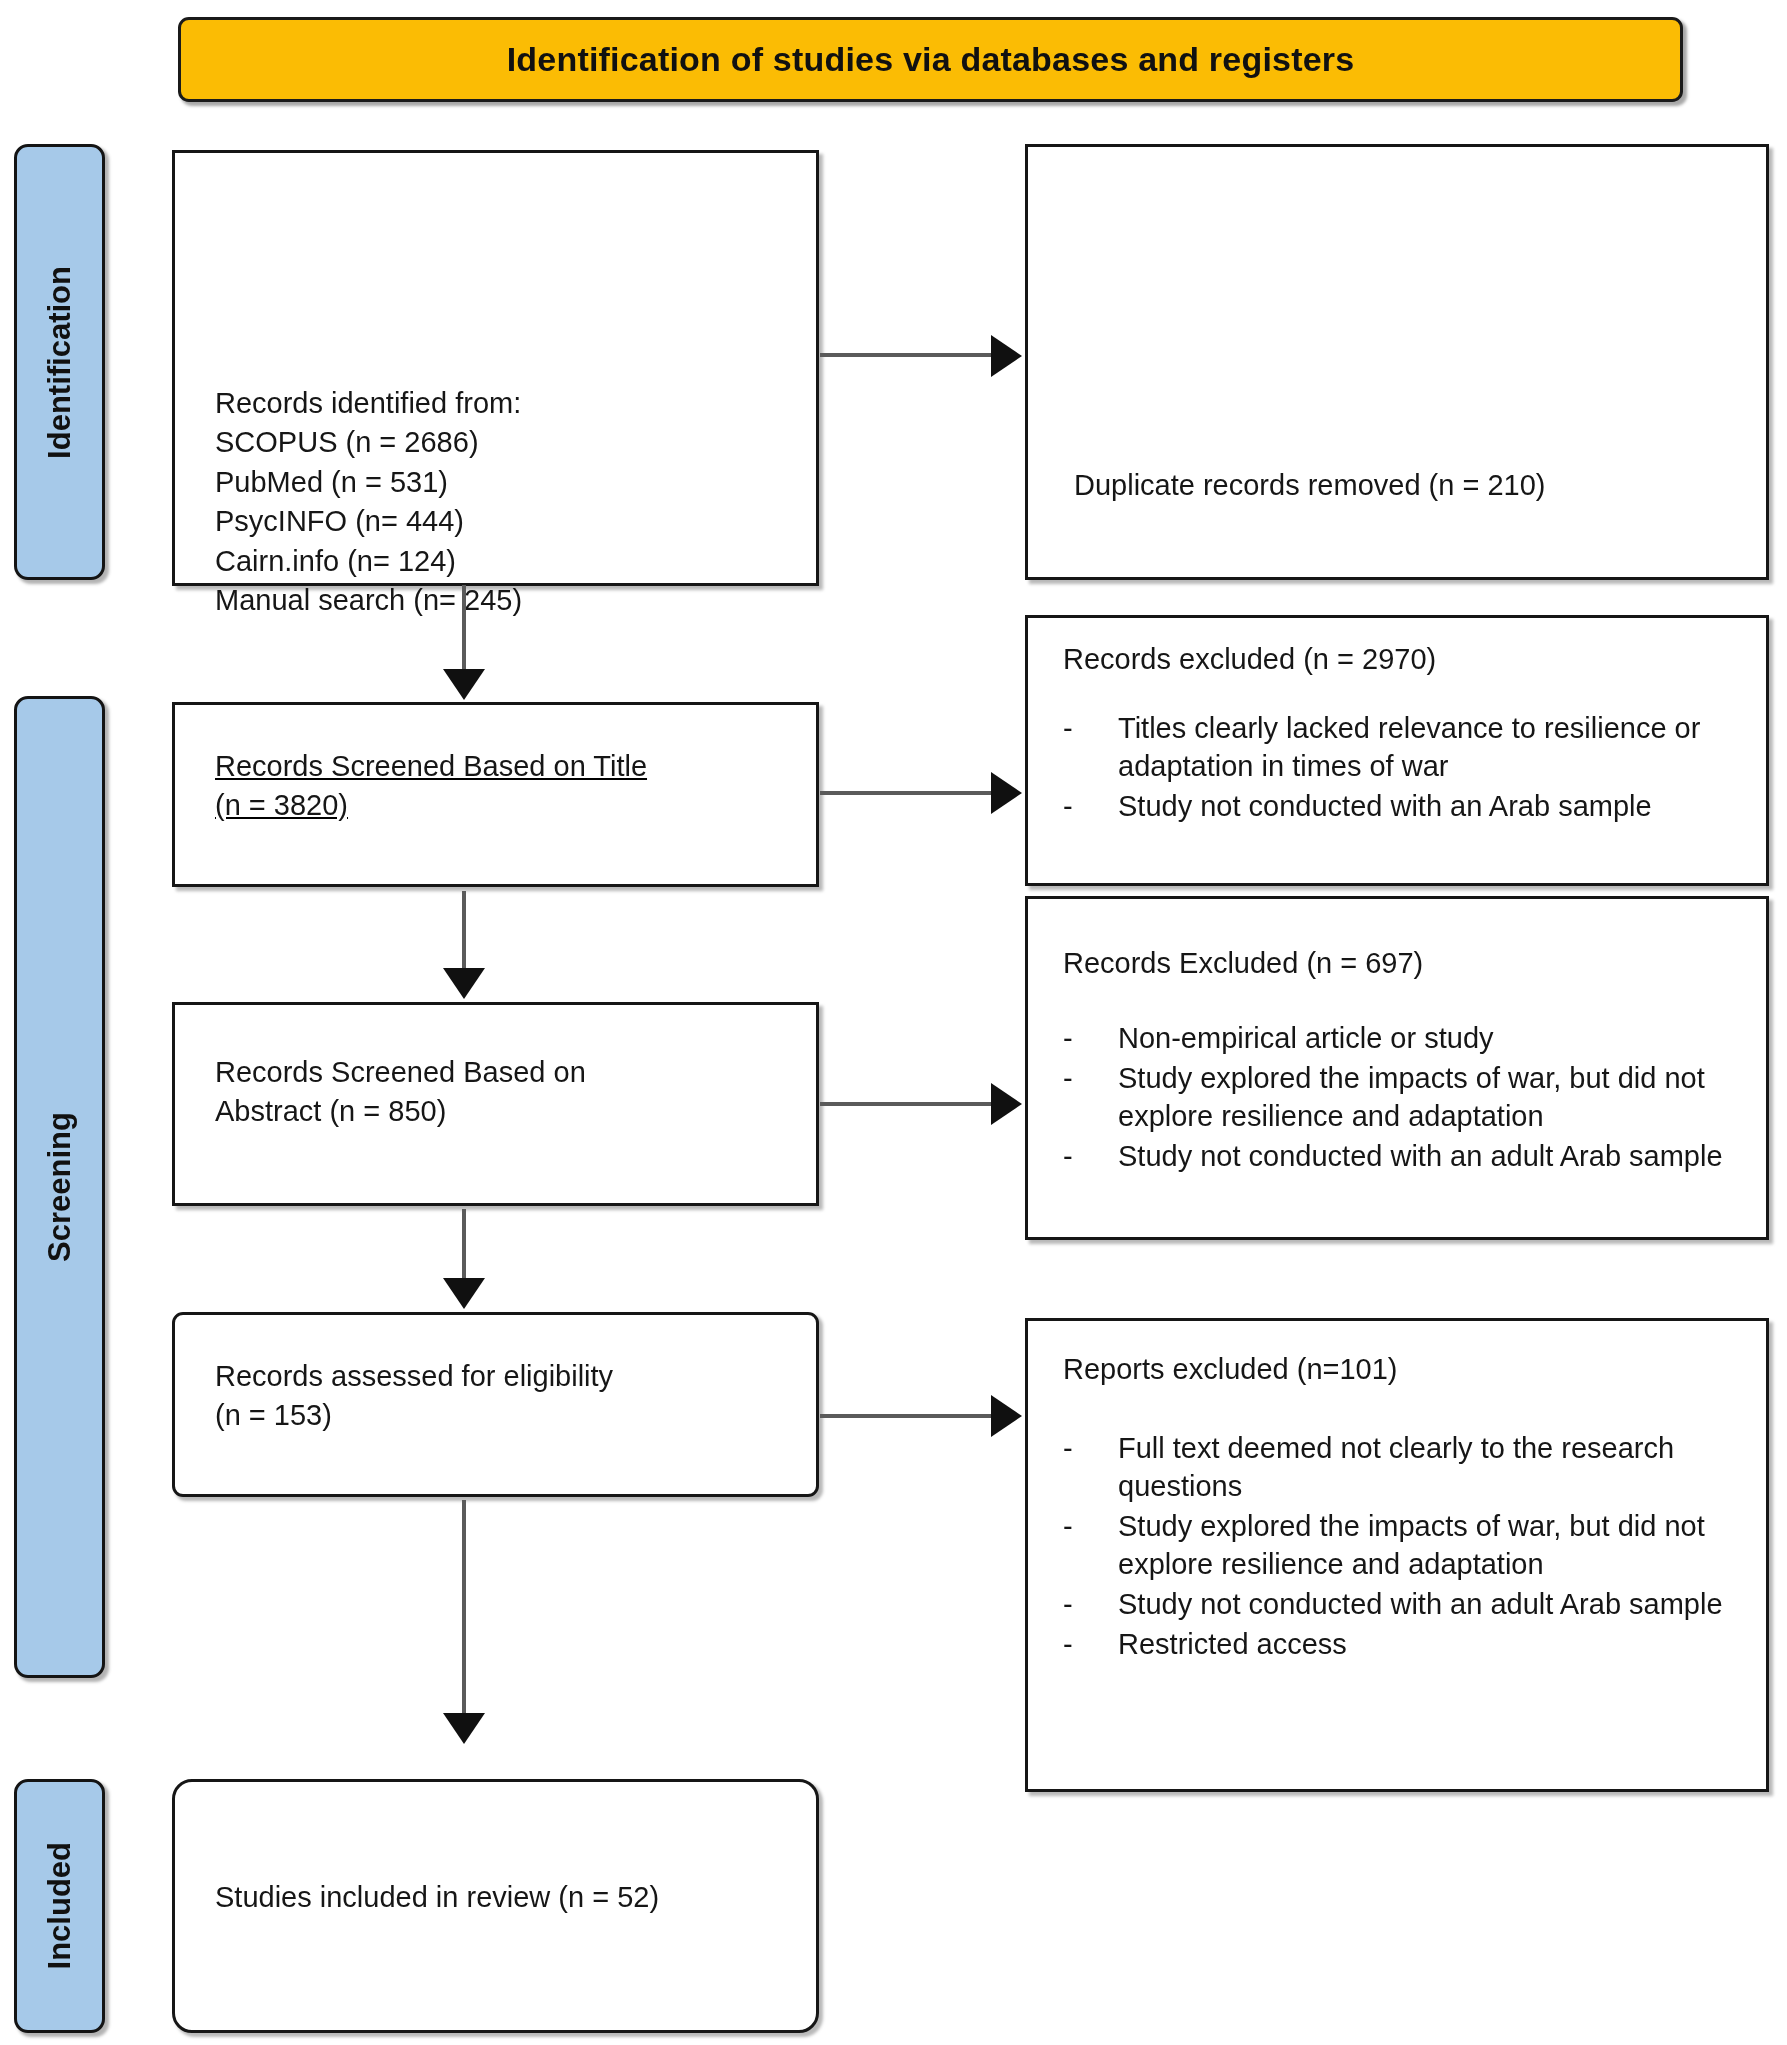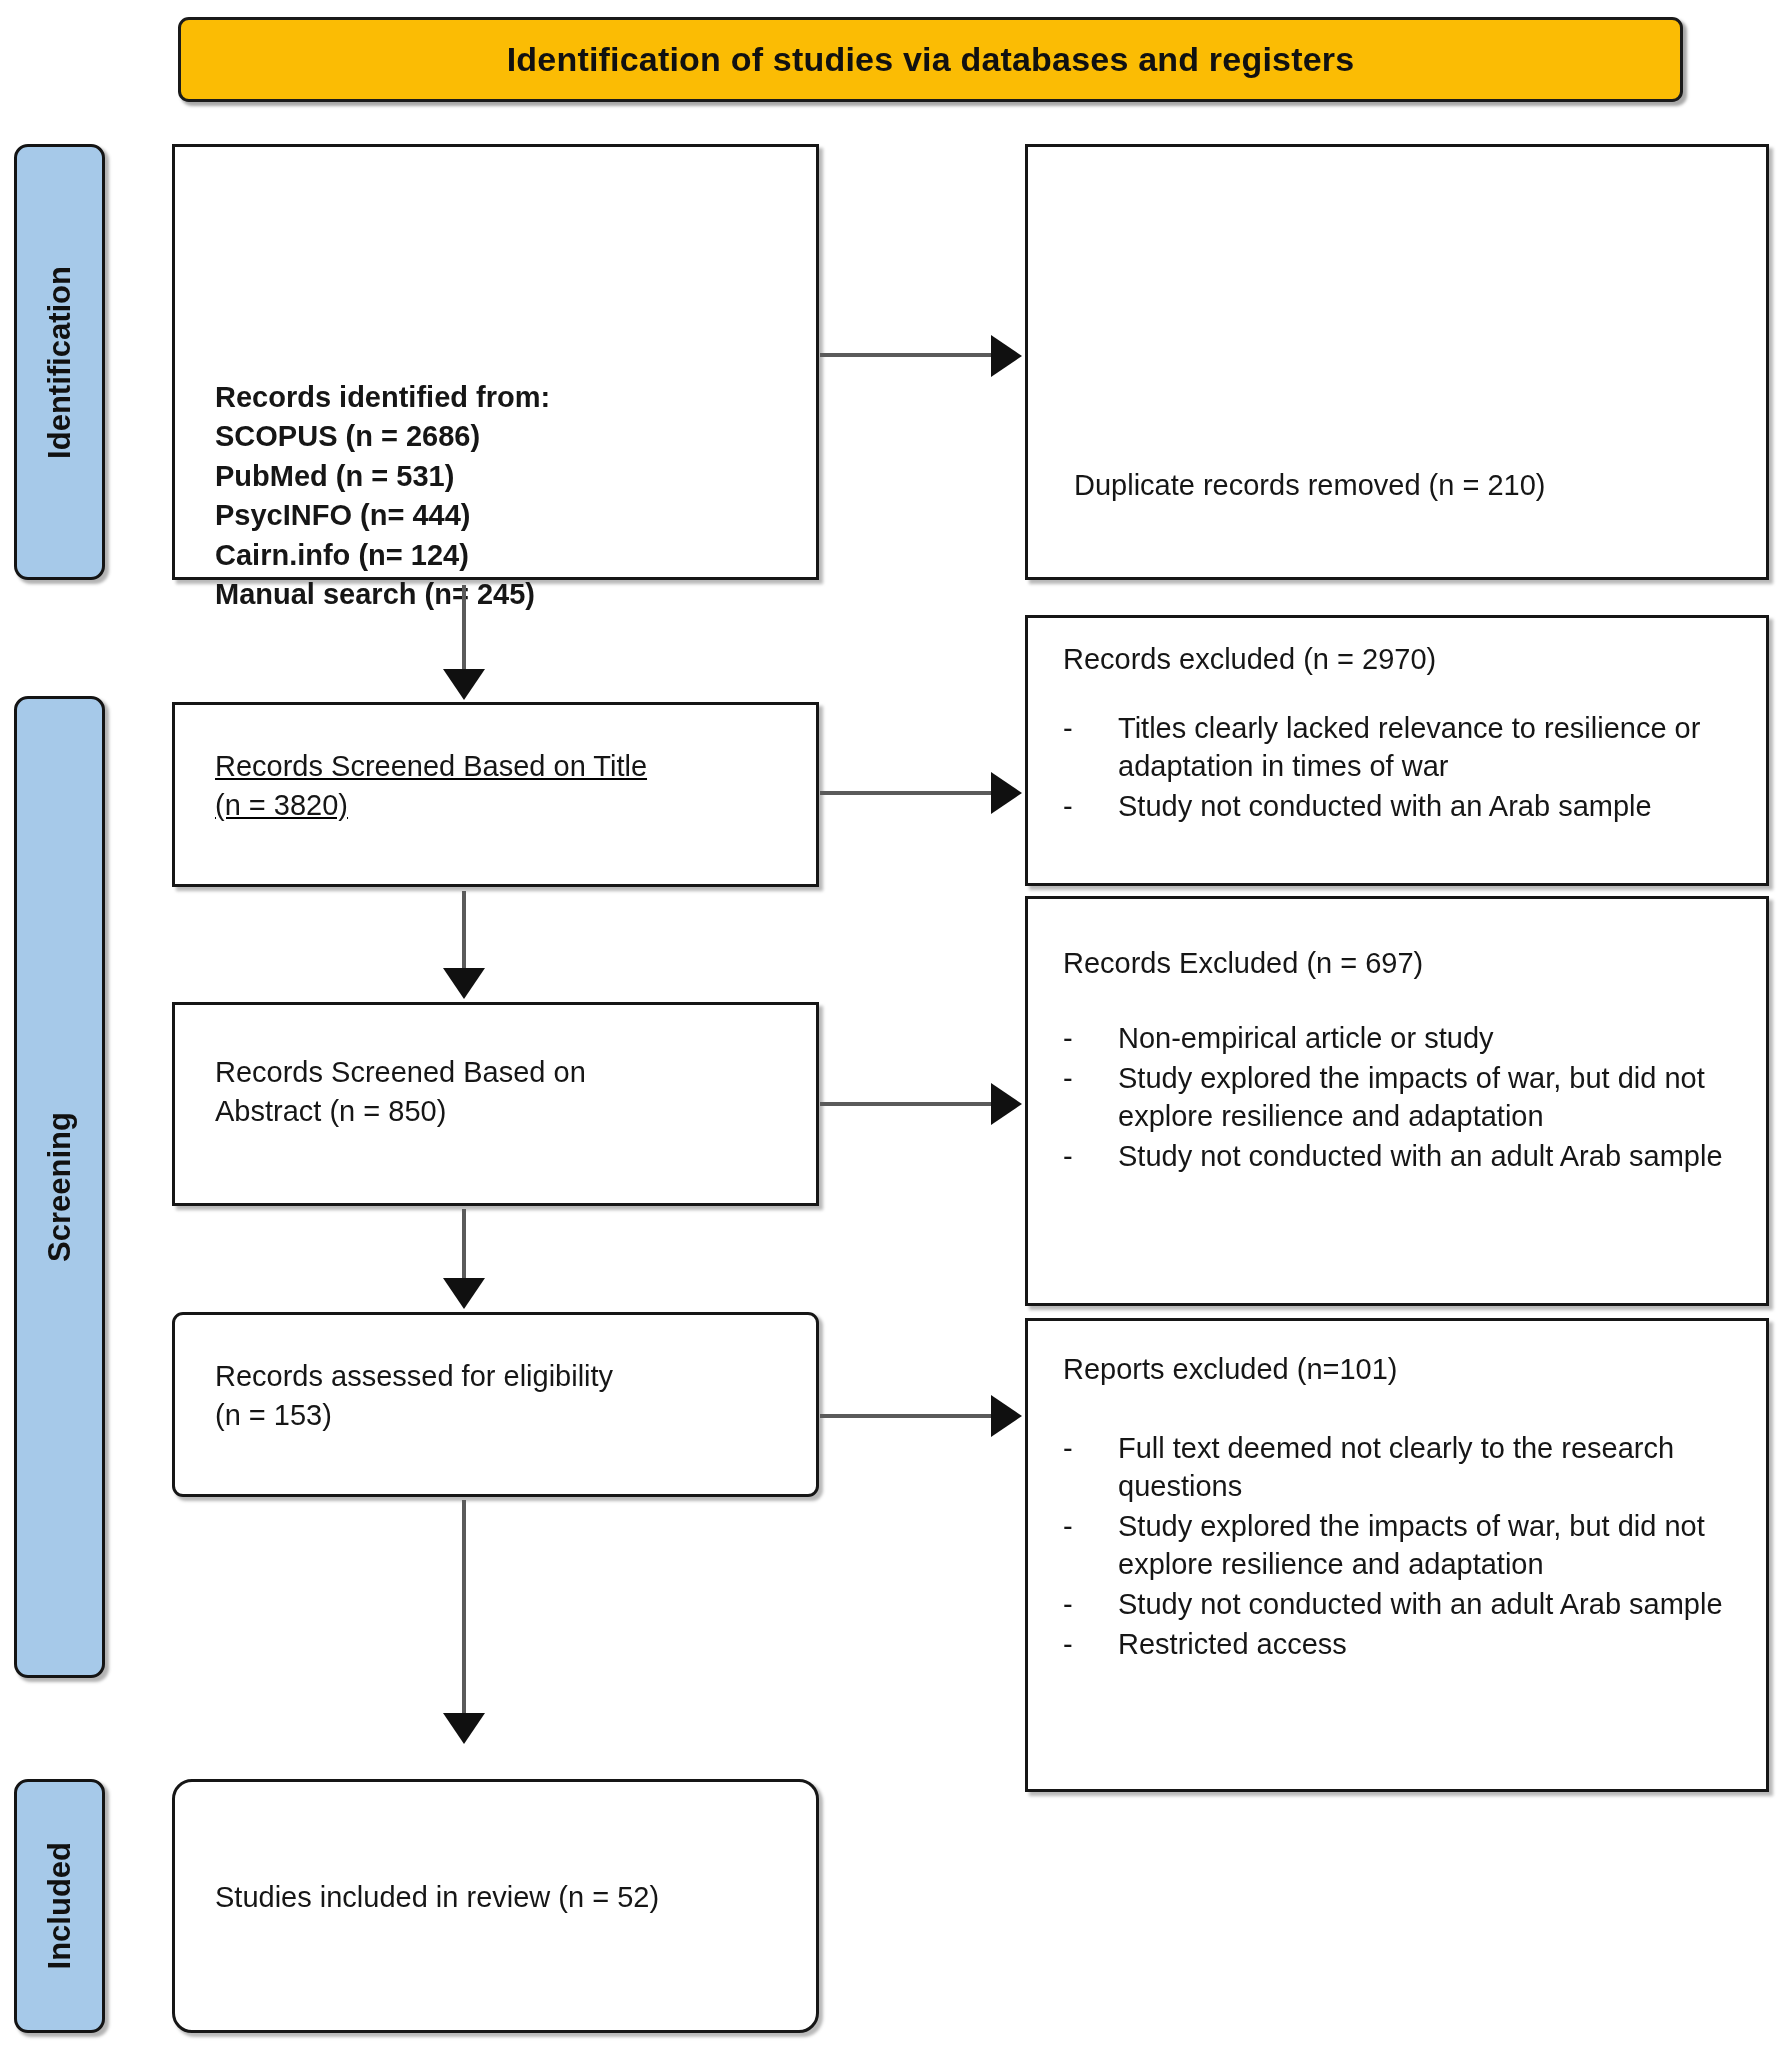--- a/index.html
+++ b/index.html
@@ -86,30 +86,30 @@
     color: #161616;
     white-space: pre-line;
   }
   .fbox-heading {
     font-size: 29px;
     line-height: 1.36;
     color: #161616;
   }
 
   
-  #box-identified      { left: 172px; top: 144px; width: 647px; height: 436px; font-weight: bold; }
+  #box-identified      { left: 172px; top: 150px; width: 647px; height: 436px; }
   #box-screened-title  { left: 172px; top: 702px; width: 647px; height: 185px; }
   #box-screened-abs    { left: 172px; top: 1002px; width: 647px; height: 204px; }
   #box-eligibility     { left: 172px; top: 1312px; width: 647px; height: 185px; border-radius: 11px; }
   #box-included        { left: 172px; top: 1779px; width: 647px; height: 254px; border-radius: 20px; }
 
   
   #box-duplicates      { left: 1025px; top: 144px; width: 744px; height: 436px; }
   #box-excl-title      { left: 1025px; top: 615px; width: 744px; height: 271px; }
-  #box-excl-abstract   { left: 1025px; top: 896px; width: 744px; height: 410px; }
+  #box-excl-abstract   { left: 1025px; top: 896px; width: 744px; height: 344px; }
   #box-excl-reports    { left: 1025px; top: 1318px; width: 744px; height: 474px; }
 
   
   #identified-body     { top: 231px; }
   #duplicates-body     { top: 319px; left: 46px; }
   #screened-title-body { top: 42px; text-decoration: underline; }
   #screened-abs-body   { top: 48px; }
   #eligibility-body    { top: 42px; }
   #included-body       { top: 96px; }
 

